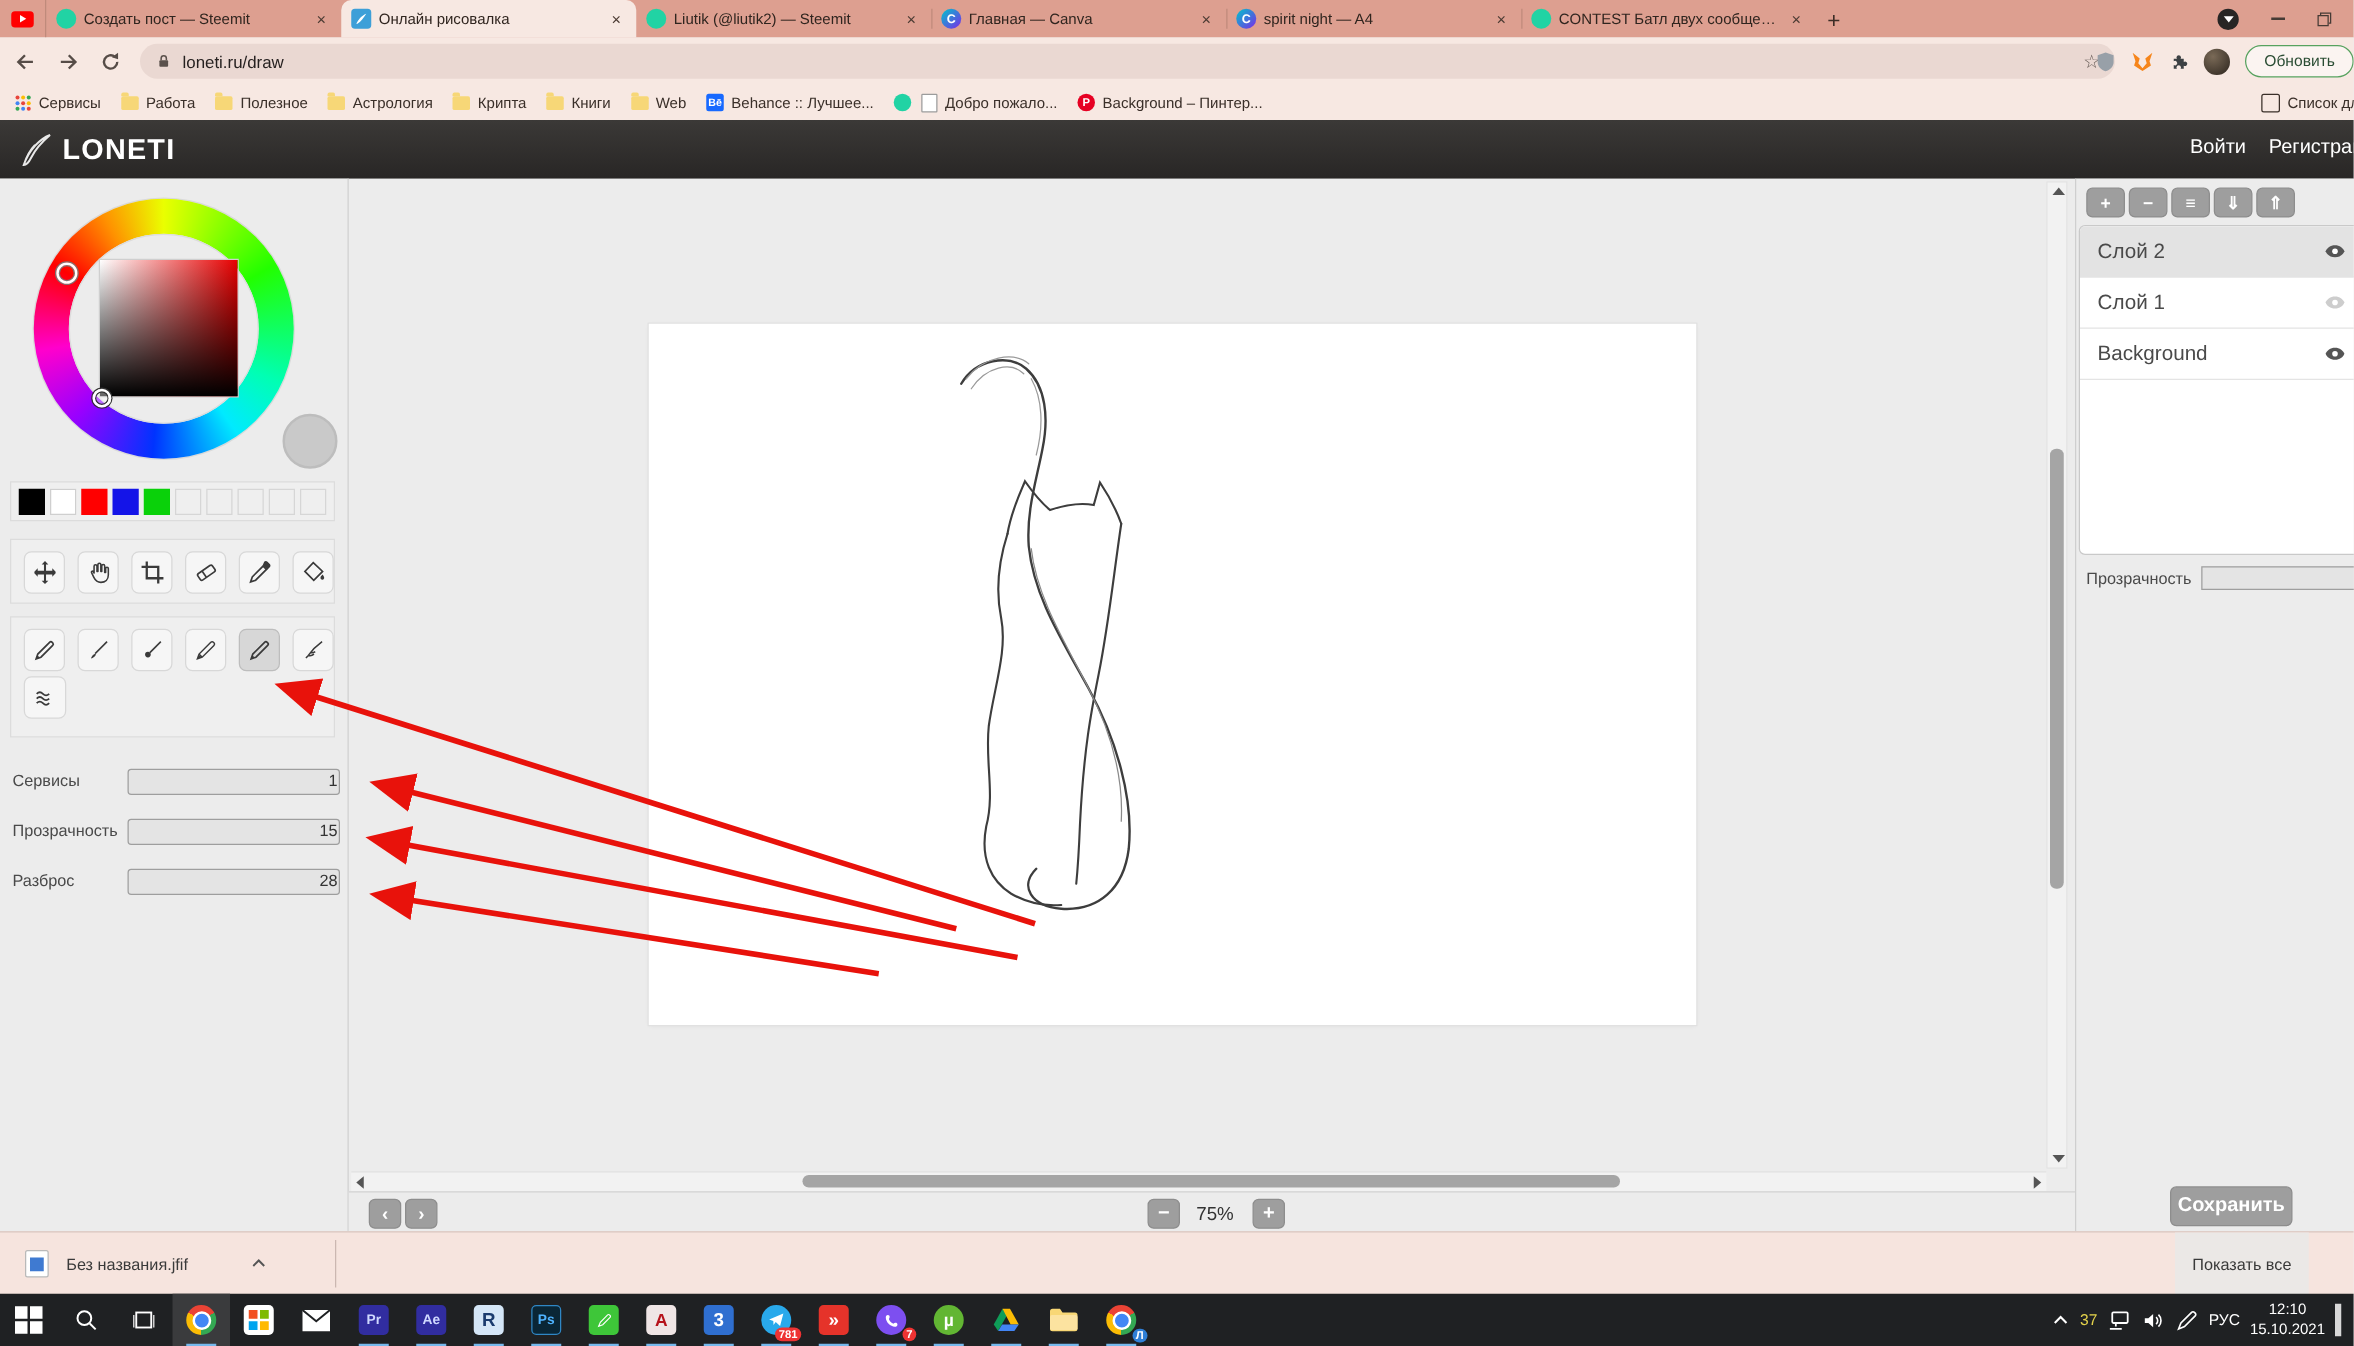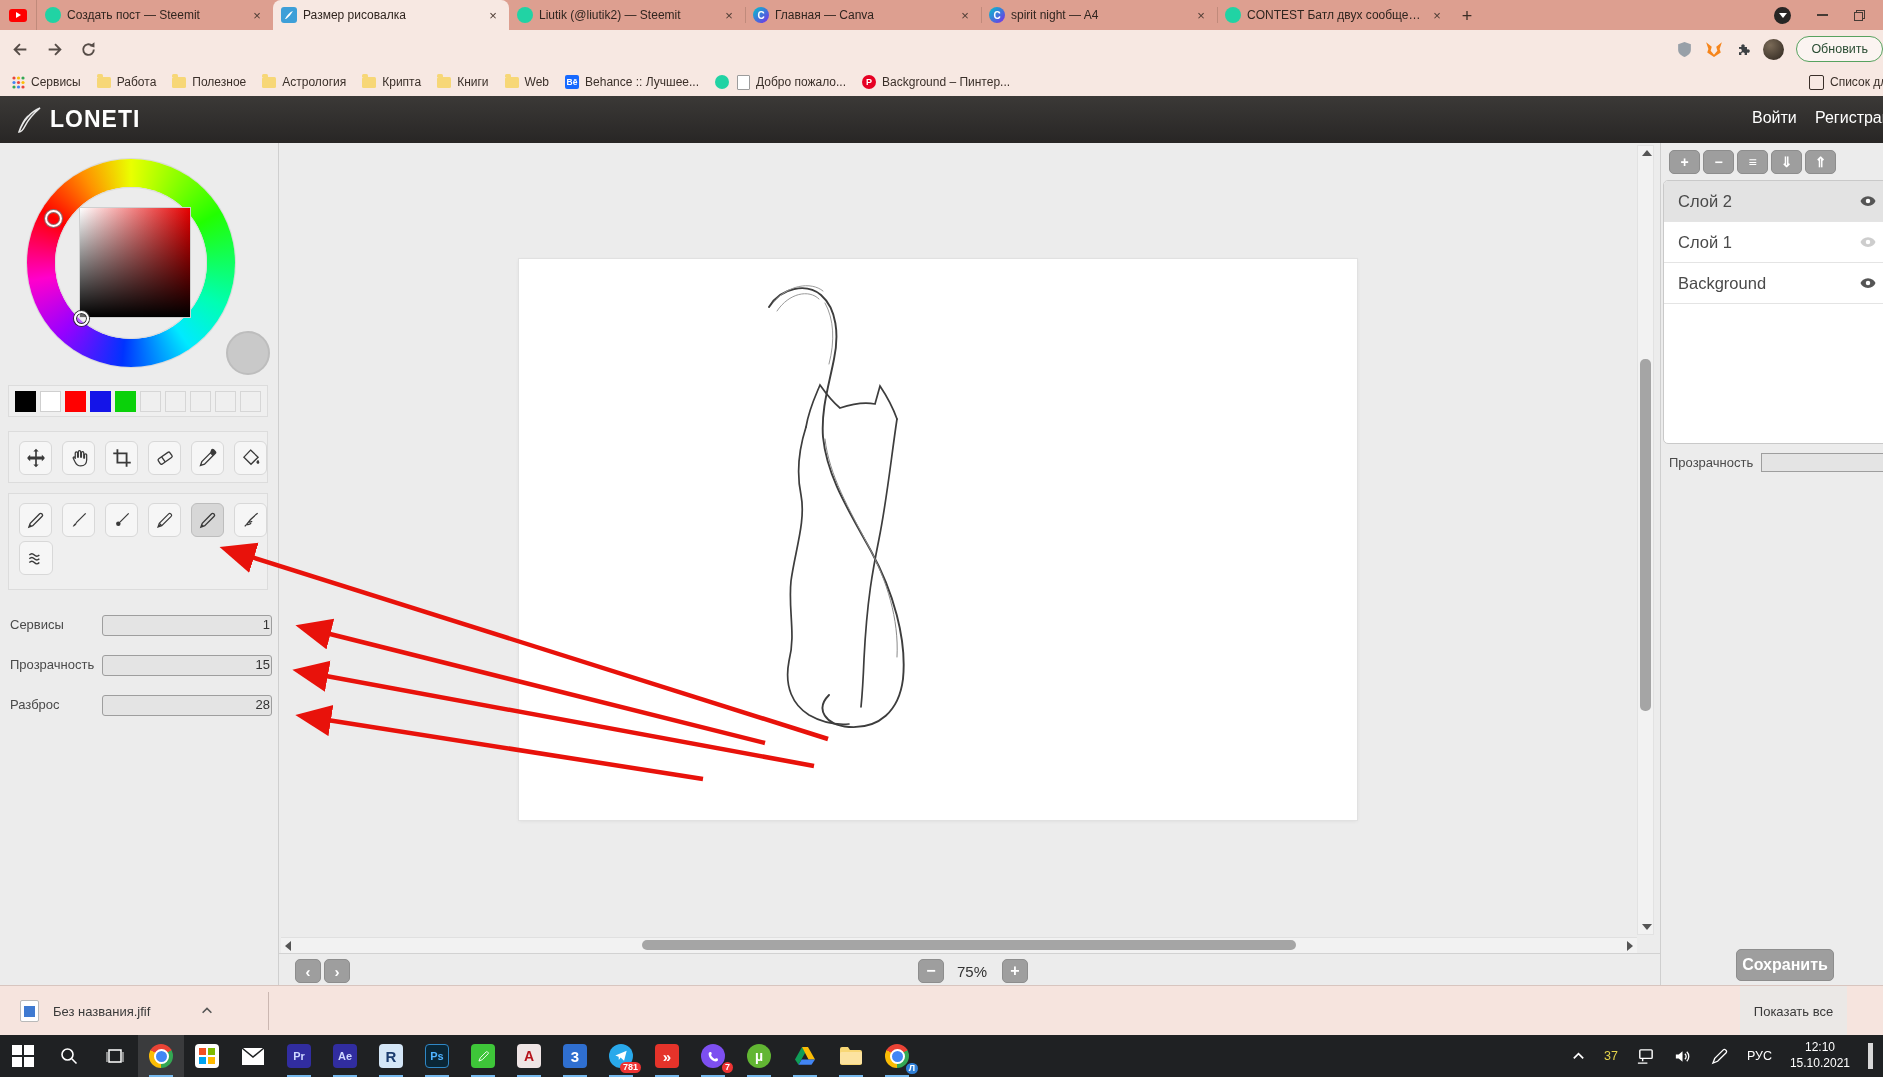--- a/index.html
+++ b/index.html
@@ -111,21 +111,21 @@
   .taskbar{position:absolute;left:0;top:1035px;width:1883px;height:42px;background:#1f2123;display:flex;align-items:center;}
   .tb-ico{width:46px;height:42px;display:flex;align-items:center;justify-content:center;position:relative;flex:0 0 46px;}
   .tb-ico.running::after{content:"";position:absolute;bottom:0;left:11px;width:24px;height:2.5px;background:#76b9ed;}
   .tb-ico.active-app{background:#3a3b3d;}
   .tile{width:24px;height:24px;border-radius:4px;display:flex;align-items:center;justify-content:center;font-weight:bold;font-size:11px;}
   .badge{position:absolute;right:3px;bottom:4px;background:#e33;color:#fff;font-size:9px;border-radius:7px;padding:1px 3px;font-weight:bold;line-height:1;}
   .chrome-ball{width:24px;height:24px;border-radius:50%;background:conic-gradient(from 60deg,#34a853 0 120deg,#fbbc05 120deg 240deg,#ea4335 240deg 360deg);display:flex;align-items:center;justify-content:center;position:relative;}
   .chrome-ball i{width:11px;height:11px;border-radius:50%;background:#4286f5;border:2.5px solid #fff;}
   .win-grid{display:grid;grid-template-columns:10px 10px;grid-template-rows:10px 10px;gap:2px;}
   .win-grid b{background:#fff;}
-  .tray{margin-left:auto;display:flex;align-items:center;gap:18px;padding-right:10px;color:#fff;}
+  .tray{margin-left:auto;display:flex;align-items:center;gap:8px;padding-right:10px;color:#fff;}
   .tray-time{text-align:center;font-size:12px;line-height:1.3;}
   .tray-temp{color:#e3d24b;font-size:12.5px;}
   .tray-lang{font-size:12.5px;}
   .edge-sliver{width:5px;height:26px;background:#d8d8d8;}
   svg{display:block;}
 </style>
 </head>
 <body>
 
 <svg width="0" height="0" style="position:absolute">
@@ -237,21 +237,21 @@
     <span class="favicon fav-steemit"></span>
     <span class="tab-label">Создать пост — Steemit</span>
     <span class="tab-close">×</span>
   </div>
   <div class="tab active">
     <span class="favicon fav-loneti">
         <svg width="10" height="10" viewBox="0 0 10 10">
           <path d="M1 9 C3 5 6 2 9 1 C7 4 5 7 2 9 Z" fill="#fff"></path>
         </svg>
       </span>
-    <span class="tab-label">Размер рисовалка</span>
+    <span class="tab-label">Онлайн рисовалка</span>
     <span class="tab-close">×</span>
   </div>
   <div class="tab">
     <span class="favicon fav-steemit"></span>
     <span class="tab-label">Liutik (@liutik2) — Steemit</span>
     <span class="tab-close">×</span>
   </div>
   <div class="tab">
     <span class="favicon fav-canva">C</span>
     <span class="tab-label">Главная — Canva</span>
@@ -286,20 +286,29 @@
   <span class="nav-ico" style="color:#564c47">
       <svg width="17" height="17" viewBox="0 0 16 16">
         <use href="#i-fwd"></use>
       </svg>
     </span>
   <span class="nav-ico" style="color:#564c47">
       <svg width="17" height="17" viewBox="0 0 16 16">
         <use href="#i-reload"></use>
       </svg>
     </span>
+  <div class="addr">
+    <span style="color:#5b514c">
+        <svg width="14" height="14" viewBox="0 0 16 16">
+          <use href="#i-lock"></use>
+        </svg>
+      </span>
+    <span class="addr-url">loneti.ru/draw</span>
+    <span class="star">☆</span>
+  </div>
   <div class="ext-row">
     <span>
         <svg width="17" height="17" viewBox="0 0 16 16">
           <use href="#i-shield"></use>
         </svg>
       </span>
     <span>
         <svg width="18" height="18" viewBox="0 0 16 16">
           <use href="#i-fox"></use>
         </svg>

